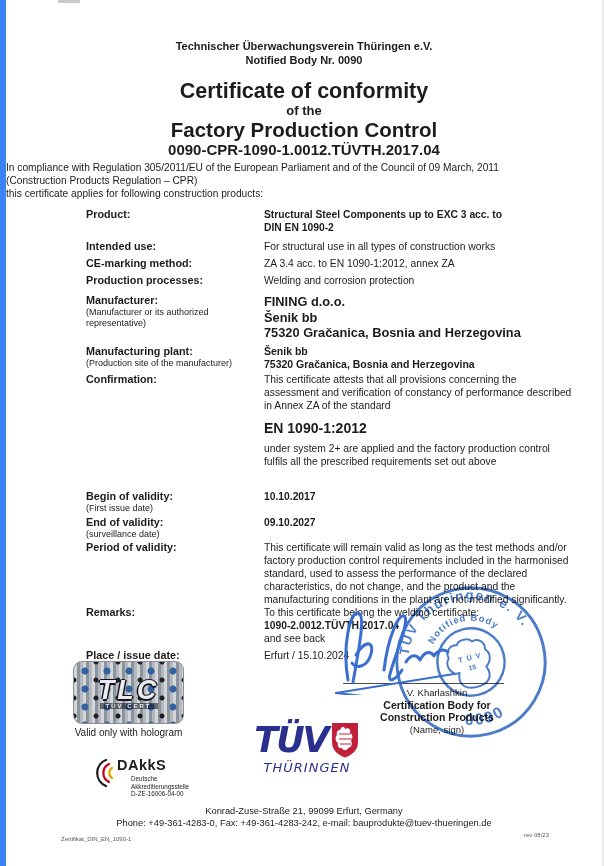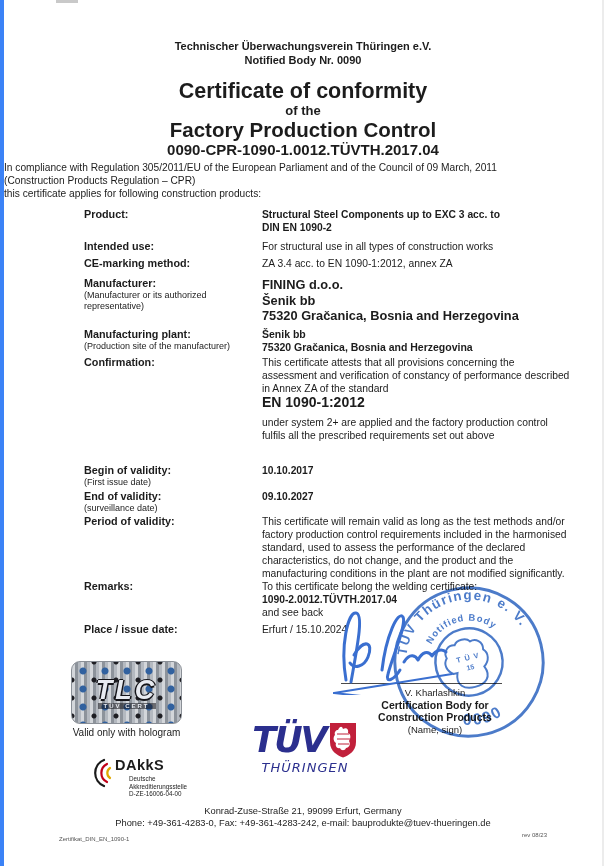--- a/index.html
+++ b/index.html
@@ -1,19 +1,19 @@
 <!DOCTYPE html>
 <html><head>
 <meta charset="utf-8">
 <style>
   html,body{margin:0;padding:0;background:#ffffff;}
   .page{
     position:relative;width:604px;height:866px;background:#fff;overflow:hidden;
     font-family:"Liberation Sans",sans-serif;color:#1c1c1c;
-    border-left:4px solid #3b82f6;border-right:2px solid #ececec;box-sizing:border-box;
+    border-left:6px solid #3b82f6;border-right:2px solid #ececec;box-sizing:border-box;
   }
   .scan-artifact{position:absolute;left:52px;top:0;width:22px;height:3px;background:#c9c9c9;}
   .org{margin-top:40px;text-align:center;font-size:11px;font-weight:bold;line-height:13.5px;}
   .title-block{margin-top:13px;text-align:center;}
   .title-1{font-size:21.5px;font-weight:bold;line-height:23px;}
   .title-2{font-size:13px;font-weight:bold;line-height:16px;}
   .title-3{font-size:20.5px;font-weight:bold;line-height:22px;}
   .title-4{font-size:15px;font-weight:bold;line-height:18px;}
   .compliance{margin-top:3px;text-align:left;font-size:10.2px;line-height:12.8px;}
   .rows{margin-top:8px;}
@@ -99,20 +99,24 @@
     <div class="row" style="margin-top:6px">
       <div class="label">Intended use:</div>
       <div>For structural use in all types of construction works</div>
     </div>
 
     <div class="row" style="margin-top:4px">
       <div class="label">CE-marking method:</div>
       <div>ZA 3.4 acc. to EN 1090-1:2012, annex ZA</div>
     </div>
 
+    <div class="row" style="margin-top:4px">
+      <div class="label">Production processes:</div>
+      <div>Welding and corrosion protection</div>
+    </div>
 
     <div class="row" style="margin-top:7px">
       <div>
         <div class="label">Manufacturer:</div>
         <div class="sublabel">(Manufacturer or its authorized representative)</div>
       </div>
       <div class="mfr-lines">
         <div>FINING d.o.o.</div>
         <div>Šenik bb</div>
         <div>75320 Gračanica, Bosnia and Herzegovina</div>
@@ -128,21 +132,21 @@
         <div>Šenik bb</div>
         <div>75320 Gračanica, Bosnia and Herzegovina</div>
       </div>
     </div>
 
     <div class="row" style="margin-top:2px">
       <div class="label">Confirmation:</div>
       <div>This certificate attests that all provisions concerning the assessment and verification of constancy of performance described in Annex ZA of the standard</div>
     </div>
 
-    <div class="row" style="margin-top:1px">
+    <div class="row" style="margin-top:10px">
       <div></div>
       <div class="standard">EN 1090-1:2012</div>
     </div>
 
     <div class="row" style="margin-top:7px">
       <div></div>
       <div>under system 2+ are applied and the factory production control fulfils all the prescribed requirements set out above</div>
     </div>
 
     <div class="row" style="margin-top:22px">

